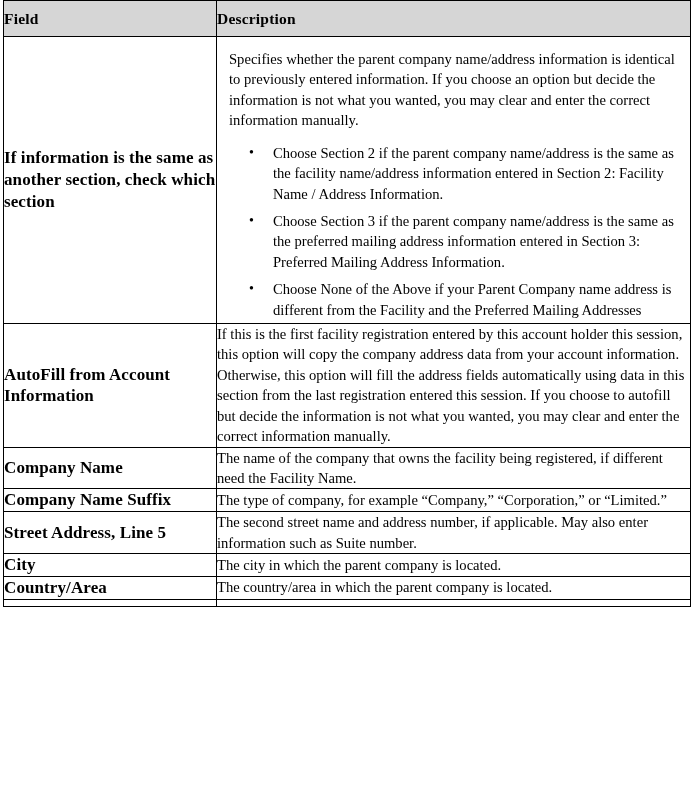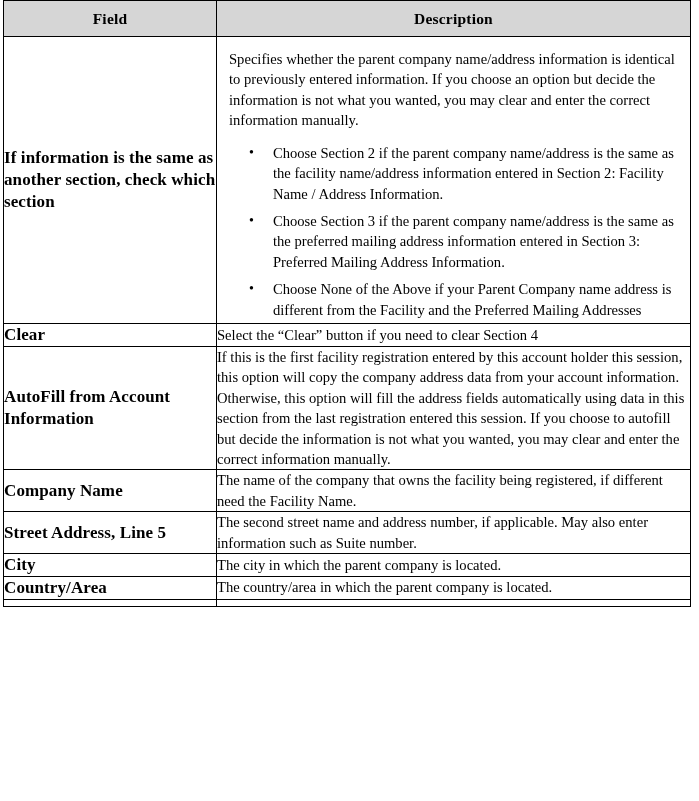--- a/index.html
+++ b/index.html
@@ -41,21 +41,21 @@
     border-right: 1.3px solid #000;
     vertical-align: middle;
     padding: 0;
   }
   table.spec-table th:last-child,
   table.spec-table td:last-child { border-right: none; }
 
   
   thead th {
     background: #d6d6d6;
-    text-align: center;
+    text-align: left;
     font-weight: bold;
     font-size: 15.5px;
     line-height: 1.15;
     height: 35px;
     letter-spacing: 0.2px;
   }
 
   
   td.field-cell {
     font-weight: bold;
@@ -141,35 +141,35 @@
               <span>Choose Section 3 if the parent company name/address is the same as the preferred mailing address information entered in Section 3: Preferred Mailing Address Information.</span>
             </li>
             <li>
               <span class="bullet-dot">•</span>
               <span>Choose None of the Above if your Parent Company name address is different from the Facility and the Preferred Mailing Addresses</span>
             </li>
           </ul>
         </td>
       </tr>
 
-      <tr>
-        <td class="field-cell">Clear</td>
-        <td class="desc-cell">Select the “Clear” button if you need to clear Section 4</td>
-      </tr>
 
       <tr class="row-autofill">
         <td class="field-cell">AutoFill from Account Information</td>
         <td class="desc-cell">If this is the first facility registration entered by this account holder this session, this option will copy the company address data from your account information. Otherwise, this option will fill the address fields automatically using data in this section from the last registration entered this session. If you choose to autofill but decide the information is not what you wanted, you may clear and enter the correct information manually.</td>
       </tr>
 
       <tr>
         <td class="field-cell">Company Name</td>
         <td class="desc-cell">The name of the company that owns the facility being registered, if different need the Facility Name.</td>
       </tr>
 
+      <tr>
+        <td class="field-cell">Company Name Suffix</td>
+        <td class="desc-cell">The type of company, for example “Company,” “Corporation,” or “Limited.”</td>
+      </tr>
 
 
       <tr>
         <td class="field-cell">Street Address, Line 5</td>
         <td class="desc-cell">The second street name and address number, if applicable. May also enter information such as Suite number.</td>
       </tr>
 
       <tr>
         <td class="field-cell">City</td>
         <td class="desc-cell">The city in which the parent company is located.</td>

